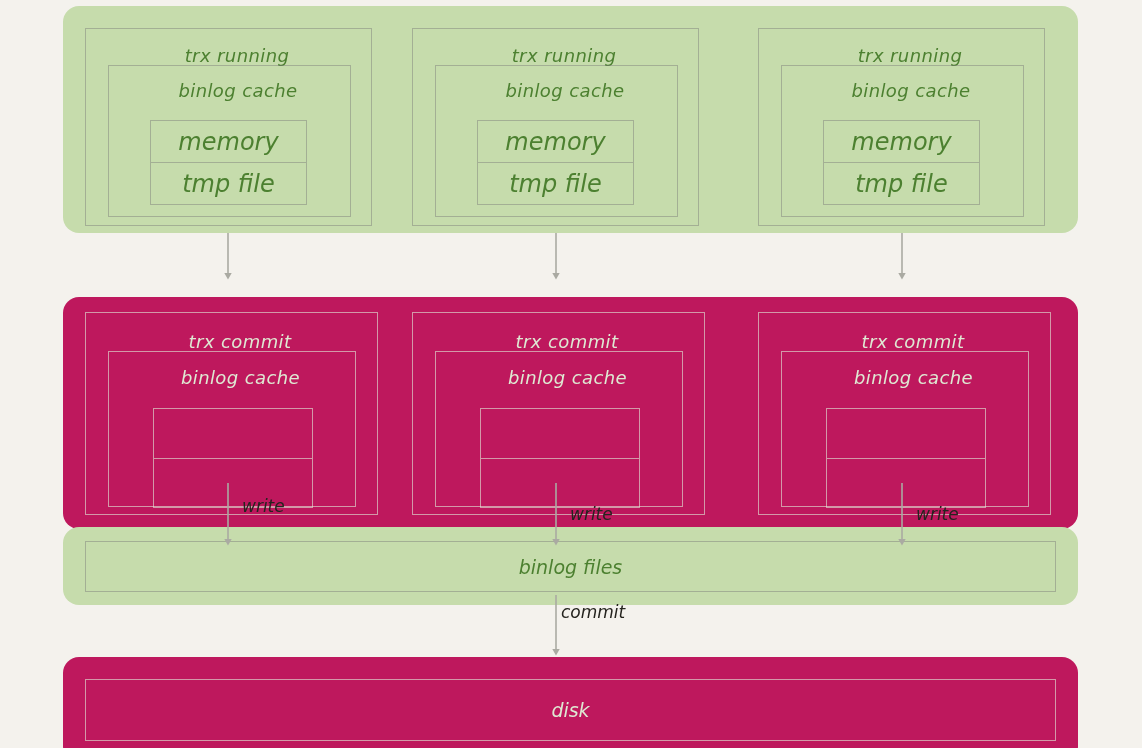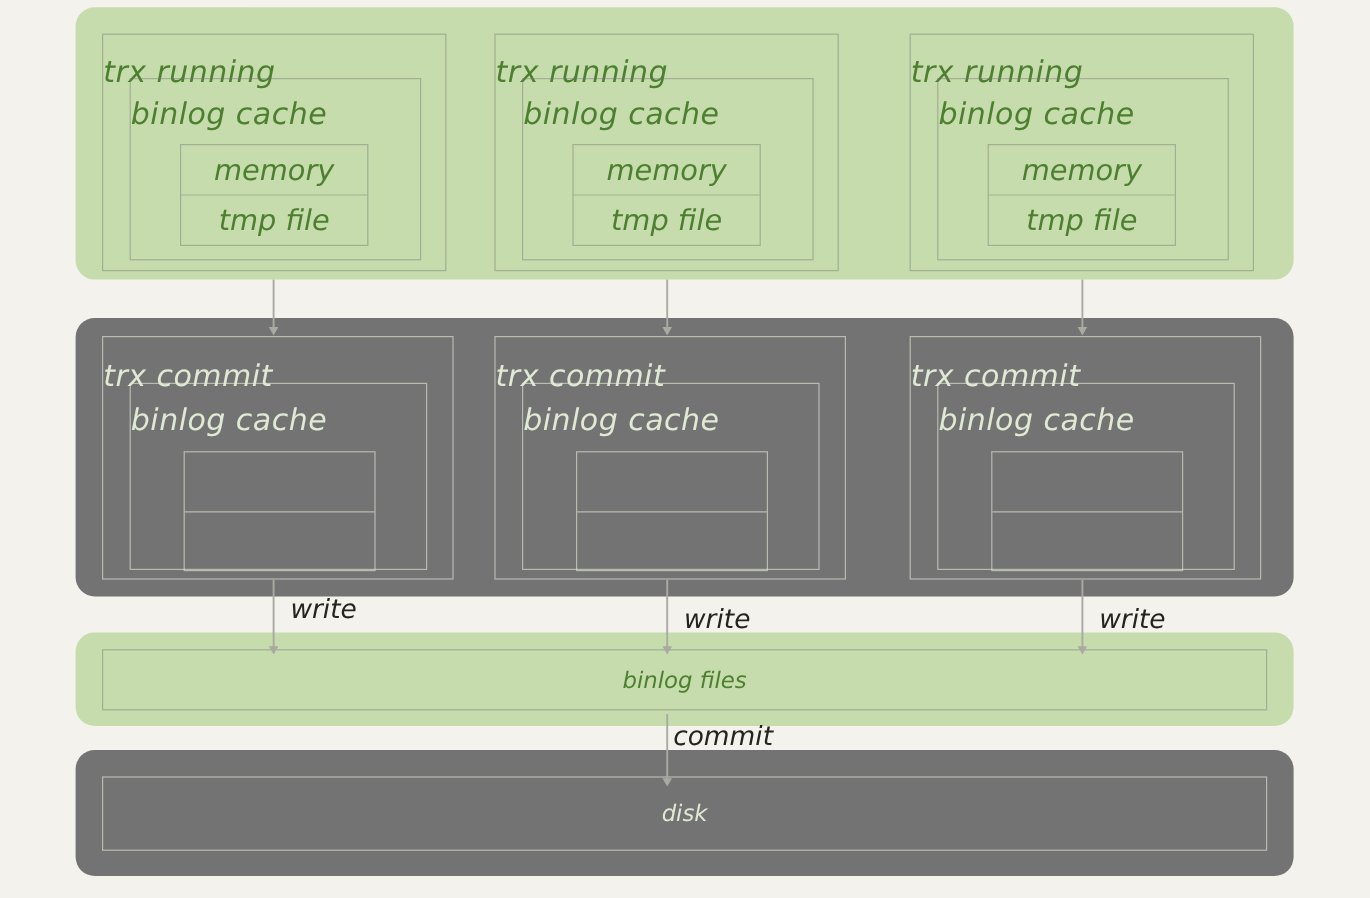--- a/index.html
+++ b/index.html
@@ -20,36 +20,36 @@
     left: 0; top: 0;
     width: 1142px; height: 748px;
   }
 
   
   .panel {
     position: absolute;
     border-radius: 16px;
   }
   .panel.light { background: #c6dcac; }
-  .panel.dark  { background: #737373; }
+  .panel.dark  { background: #be185d; margin-top: 32px; }
 
   
   .box {
     position: absolute;
     border: 1px solid rgba(120,120,120,0.45);
   }
   .box.on-dark { border-color: rgba(225,232,215,0.62); }
 
   .box-label {
     position: absolute;
-    left: 0; right: 0;
-    text-align: left;
-    font-family: "DejaVu Sans", "Liberation Sans", sans-serif;
-    font-style: italic;
-    font-size: 25px;
+    left: 17px; right: 0;
+    text-align: center;
+    font-family: "DejaVu Sans", "Liberation Sans", sans-serif;
+    font-style: italic;
+    font-size: 18px;
     letter-spacing: 0.4px;
     white-space: nowrap;
     line-height: 1;
   }
   .lbl-dark-text  { color: #4c8030; }
   .lbl-light-text { color: #dfe9d3; }
 
   
   #panel-running { left: 63px;  top: 6px;   width: 1015px; height: 227px; }
   #panel-commit  { left: 63px;  top: 265px; width: 1015px; height: 232px; }
@@ -127,21 +127,21 @@
   #arrow-layer {
     position: absolute;
     left: 0; top: 0;
     width: 1142px; height: 748px;
     pointer-events: none;
   }
   .edge-label {
     position: absolute;
     font-family: "DejaVu Sans", "Liberation Sans", sans-serif;
     font-style: italic;
-    font-size: 22px;
+    font-size: 17px;
     color: #25241f;
     white-space: nowrap;
     line-height: 1;
   }
 </style>
 </head>
 <body>
 
 <div id="diagram">
 

